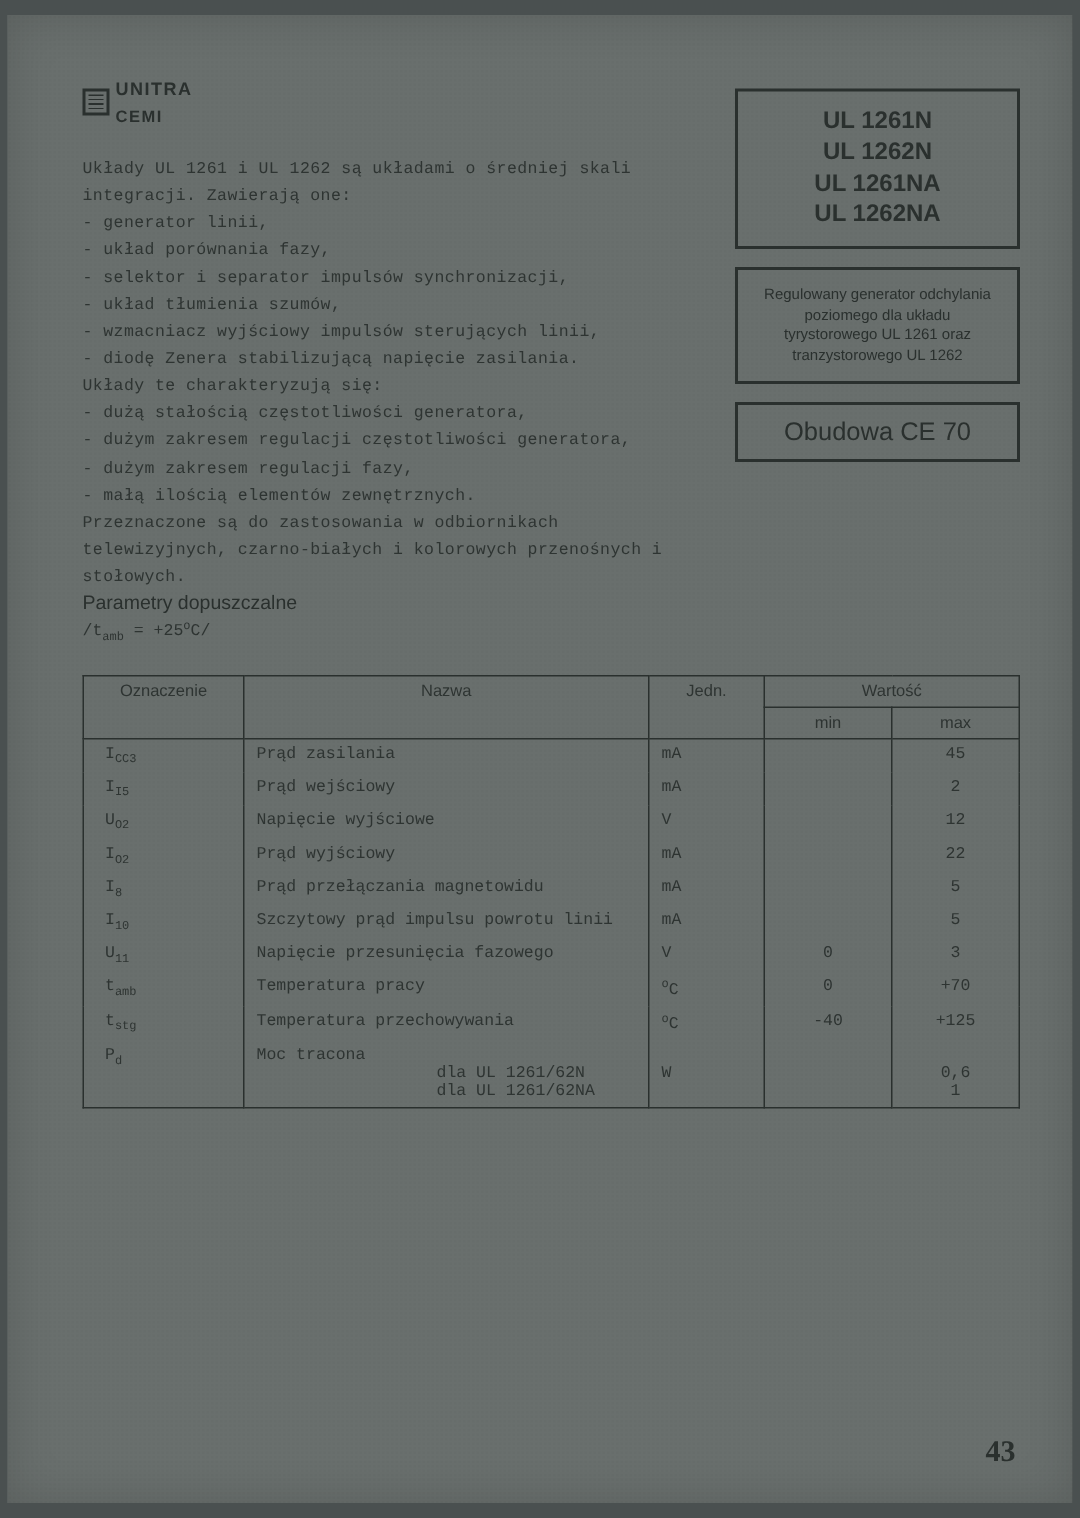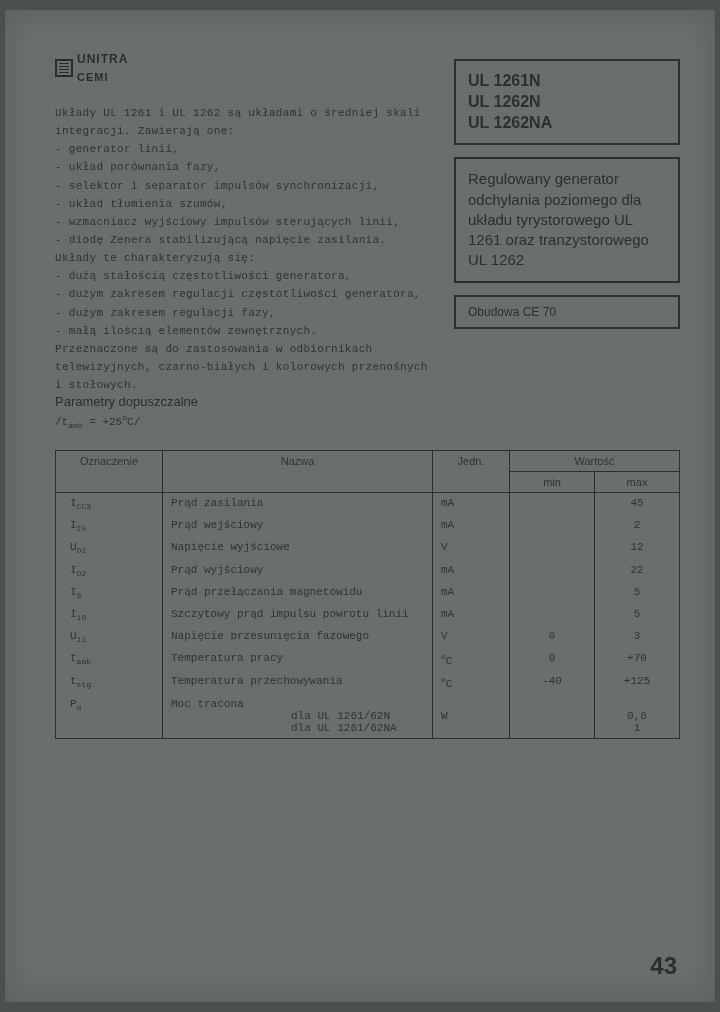--- a/index.html
+++ b/index.html
@@ -65,42 +65,43 @@
     align-items: flex-start;
   }
   .body-text {
     flex: 1;
     font-size: 11px;
     line-height: 1.65;
     color: #2e3432;
     letter-spacing: 0.3px;
   }
   .right-col {
-    width: 226px;
+    width: 190px;
     flex-shrink: 0;
     margin-top: -45px;
+    text-align: center;
   }
   .box {
     border: 2px solid #2a302e;
     padding: 10px 12px;
     margin-bottom: 12px;
     font-family: Arial, sans-serif;
     color: #2a302e;
   }
   .box-parts {
     font-weight: bold;
     font-size: 16px;
     line-height: 1.3;
   }
   .box-desc {
-    font-size: 15px;
+    font-size: 10px;
     line-height: 1.35;
   }
   .box-pkg {
-    font-size: 12px;
+    font-size: 17px;
     padding: 8px 12px;
   }
   .section-title {
     font-family: Arial, sans-serif;
     font-size: 13px;
     color: #2a302e;
     margin-bottom: 4px;
   }
   .section-cond {
     font-size: 11px;
@@ -128,23 +129,23 @@
   .col-val { width: 68px; text-align: center; }
   td.nb-bottom { border-bottom: none; }
   td.nb-top { border-top: none; }
   td.sym { padding-left: 14px; }
   td.unit { }
   td.val { text-align: center; }
   .page-num {
     position: absolute;
     bottom: 22px;
     right: 38px;
-    font-family: Liberation Sans, sans-serif;
-    font-weight: bold;
-    font-size: 24px;
+    font-family: Liberation Serif, serif;
+    font-weight: bold;
+    font-size: 20px;
     color: #2a302e;
   }
   sub { font-size: 8px; vertical-align: sub; }
   sup { font-size: 8px; vertical-align: super; }
 </style>
 </head>
 <body>
 
 <div class="page">
 
@@ -170,20 +171,21 @@
       <div>- dużym zakresem regulacji częstotliwości generatora,</div>
       <div>- dużym zakresem regulacji fazy,</div>
       <div>- małą ilością elementów zewnętrznych.</div>
       <div>Przeznaczone są do zastosowania w odbiornikach telewizyjnych, czarno-białych i kolorowych przenośnych i stołowych.</div>
     </div>
 
     <div class="right-col">
       <div class="box box-parts">
         <div>UL 1261N</div>
         <div>UL 1262N</div>
+        <div>UL 1261NA</div>
         <div>UL 1262NA</div>
       </div>
       <div class="box box-desc">
         <span>Regulowany generator odchylania poziomego dla układu tyrystorowego UL 1261 oraz tranzystorowego UL 1262</span>
       </div>
       <div class="box box-pkg">
         <span>Obudowa CE 70</span>
       </div>
     </div>
   </div>

